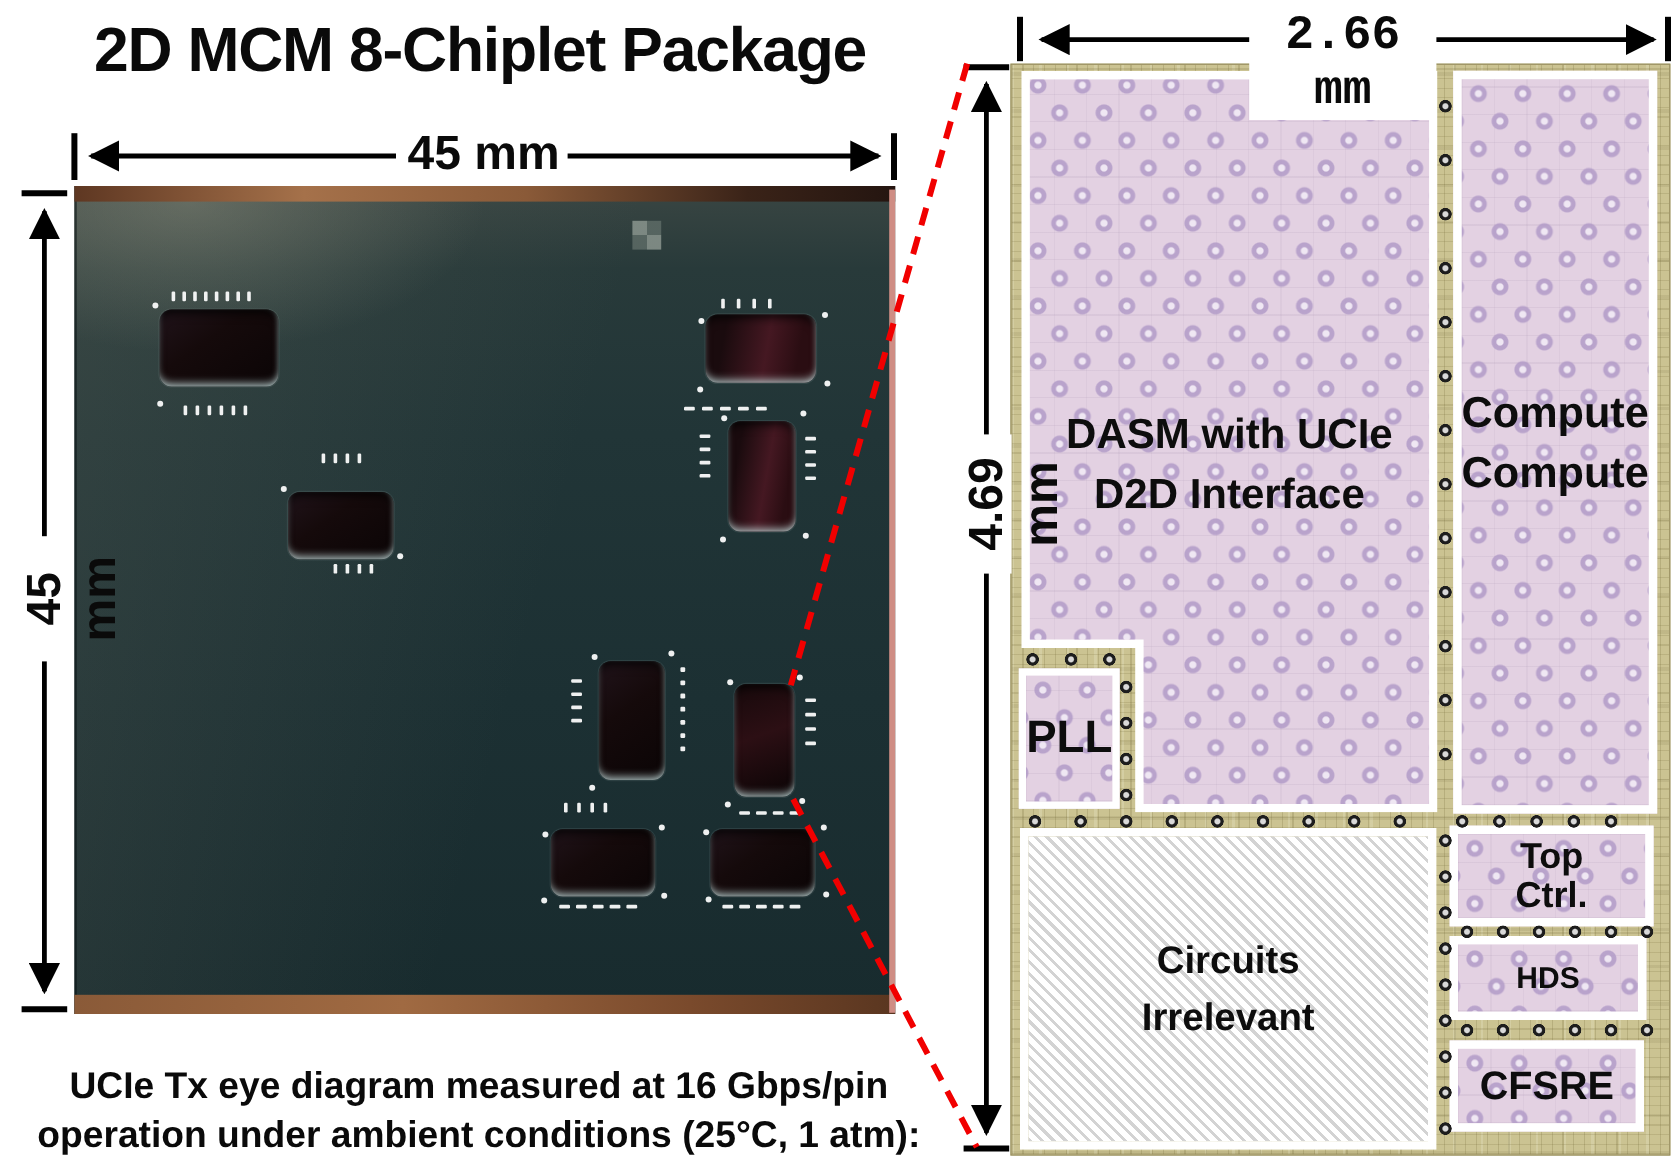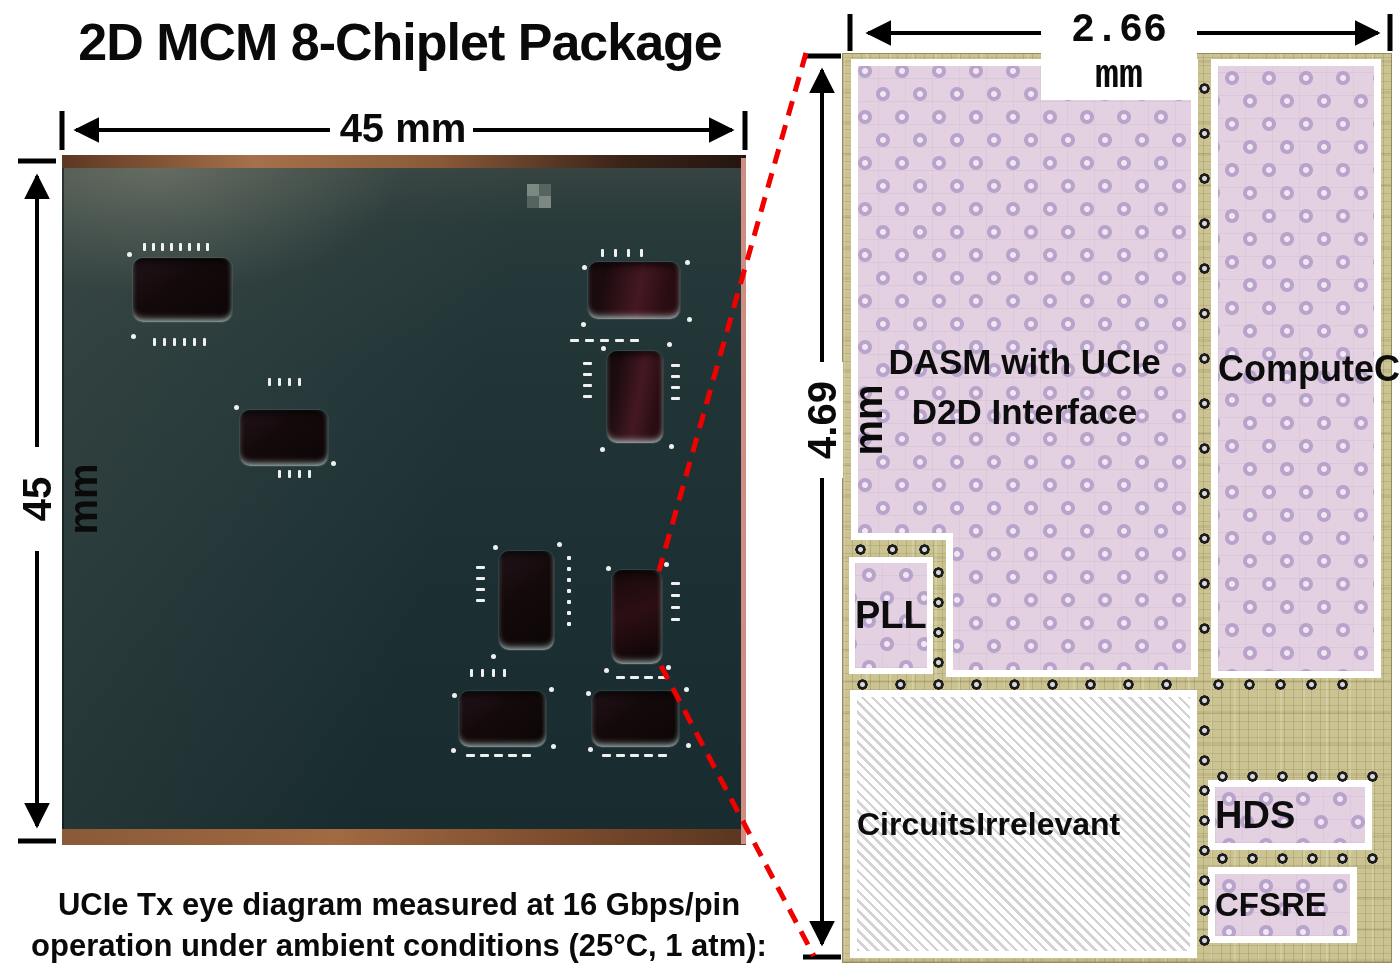--- a/index.html
+++ b/index.html
@@ -58,44 +58,44 @@
 
   .pinkfill { background-color:#e3d1e2;
     background-image:
       radial-gradient(circle at 9px 9px, #efe7f3 0px, #efe7f3 2.5px, rgba(175,152,198,0.8) 3.5px, rgba(175,152,198,0.8) 6.5px, rgba(175,152,198,0) 7.5px),
       radial-gradient(circle at 9px 9px, #efe7f3 0px, #efe7f3 2.5px, rgba(175,152,198,0.8) 3.5px, rgba(175,152,198,0.8) 6.5px, rgba(175,152,198,0) 7.5px),
       repeating-linear-gradient(0deg, rgba(160,140,170,0.14) 0 1px, transparent 1px 23px),
       repeating-linear-gradient(90deg, rgba(160,140,170,0.10) 0 1px, transparent 1px 27px);
     background-size:37px 46px, 37px 46px, auto, auto;
     background-position:5px 3px, 23px 26px, 0 0, 0 0; }
 
-  .box { position:absolute; z-index:4; border:7px solid #fff; display:flex; 
-         align-items:center; }
+  .box { position:absolute; z-index:4; border:7px solid #fff; display:flex; flex-direction:column;
+         justify-content:center; align-items:center; }
   .box .line { color:#0d0d0d; font-weight:bold; text-align:center; }
 
   #dasm { position:absolute; left:851px; top:59px; width:347px; height:618px; z-index:4;
     background:#fff;
     clip-path:polygon(0px 0px,347px 0px,347px 618px,95px 618px,95px 481px,0px 481px); }
   #dasm-fill { position:absolute; left:0; top:0; width:347px; height:618px;
     clip-path:polygon(7px 7px,340px 7px,340px 611px,102px 611px,102px 474px,7px 474px); }
   #dasm-label { position:absolute; left:0; top:278px; width:347px; text-align:center;
     font-size:35px; line-height:50px; font-weight:bold; color:#0d0d0d; }
 
   #compute    { left:1211px; top:59px;  width:170px; height:619px; font-size:36px; }
   #compute .line { font-size:36px; line-height:50px; }
   #pll        { left:849px;  top:557px; width:84px;  height:117px; border-width:6px; }
   #pll .line  { font-size:38px; }
   #irrelevant { left:850px;  top:690px; width:347px; height:268px;
     background:repeating-linear-gradient(45deg,#d3d3d3 0 2.5px,#ffffff 2.5px 7px); }
   #irrelevant .line { font-size:32px; line-height:47px; }
   #topctrl    { left:1208px; top:688px; width:170px; height:84px; }
   #topctrl .line { font-size:30px; line-height:33px; }
   #hds        { left:1208px; top:780px; width:164px; height:70px; }
-  #hds .line  { font-size:38px; }
-  #cfsre      { left:1208px; top:867px; width:149px; height:76px; }
+  #hds .line  { font-size:25px; }
+  #cfsre      { left:1208px; top:867px; width:162px; height:76px; }
   #cfsre .line{ font-size:33px; }
 
   .bump { position:absolute; width:11px; height:11px; z-index:5; border-radius:50%;
     background:radial-gradient(circle at 50% 50%, #d9d9d9 0 2px, #1d1d1d 3px 5px, rgba(29,29,29,0) 5.5px); }
 
   #overlay { position:absolute; left:0; top:0; z-index:9; pointer-events:none; }
 </style>
 </head>
 <body>
 
@@ -235,20 +235,24 @@
 
   <div id="pll" class="box pinkfill">
     <div class="line">PLL</div>
   </div>
 
   <div id="irrelevant" class="box">
     <div class="line">Circuits</div>
     <div class="line">Irrelevant</div>
   </div>
 
+  <div id="topctrl" class="box pinkfill">
+    <div class="line">Top</div>
+    <div class="line">Ctrl.</div>
+  </div>
 
   <div id="hds" class="box pinkfill">
     <div class="line">HDS</div>
   </div>
 
   <div id="cfsre" class="box pinkfill">
     <div class="line">CFSRE</div>
   </div>
 
   <div id="bumps">

